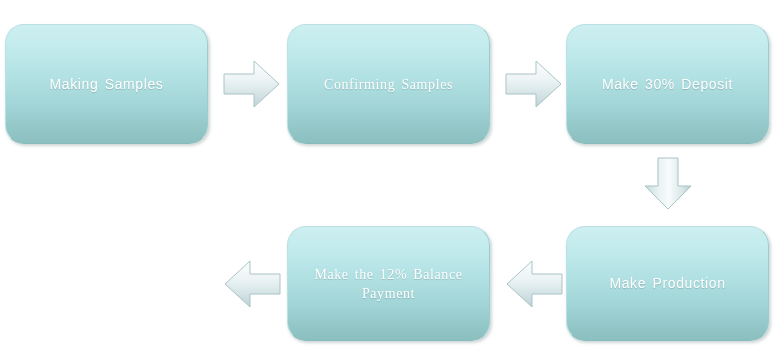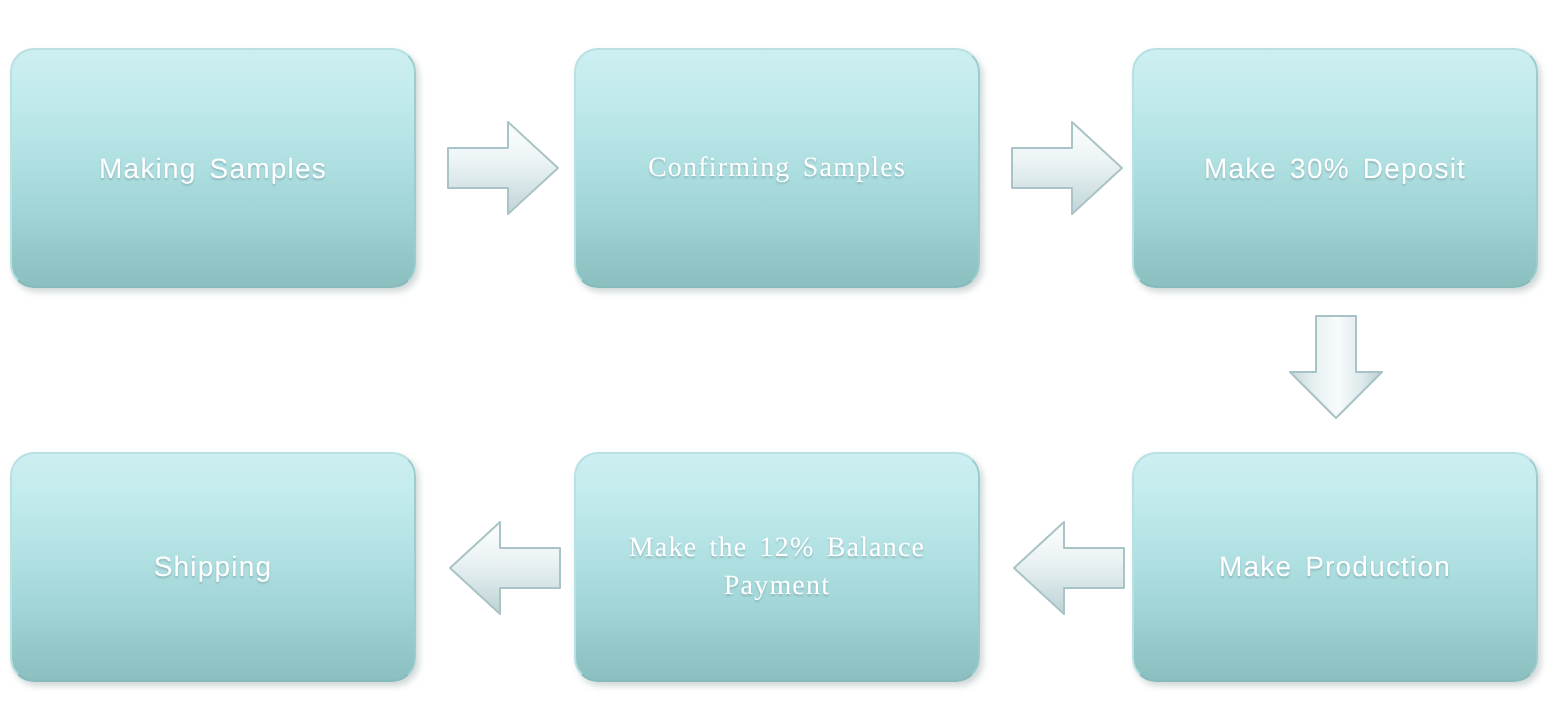--- a/index.html
+++ b/index.html
@@ -15,21 +15,21 @@
     width: 777px;
     height: 364px;
     background: #ffffff;
     overflow: hidden;
   }
 
   
   .node {
     position: absolute;
     box-sizing: border-box;
-    border-radius: 12px;
+    border-radius: 19px;
     background: linear-gradient(to bottom,
                   #cdeff1 0%,
                   #c3ebed 18%,
                   #b3e2e4 42%,
                   #a1d5d7 68%,
                   #92c6c7 88%,
                   #8bbfc0 100%);
     border: 1px solid #b9e0e2;
     border-bottom-color: #87babb;
     border-right-color: #9ccccd;
@@ -84,23 +84,20 @@
 
   <div class="node box-w-bot row-bot col-2">
     <span class="node-label">Make Production</span>
   </div>
 
   <div class="node box-w-bot row-bot col-1">
     <span class="node-label">Make the 12% Balance
 Payment</span>
   </div>
 
-  <div class="node box-w-bot row-bot col-0">
-    <span class="node-label">Shipping</span>
-  </div>
 
   <div class="arrow" style="left:222px; top:57px;">
     <svg width="60" height="54" viewBox="0 0 60 54">
       <defs>
         <linearGradient id="gR1" x1="0" y1="0" x2="0" y2="1">
           <stop offset="0%" stop-color="#fbfdfd"></stop>
           <stop offset="38%" stop-color="#eef5f6"></stop>
           <stop offset="62%" stop-color="#dde9eb"></stop>
           <stop offset="100%" stop-color="#bfd4d7"></stop>
         </linearGradient>

